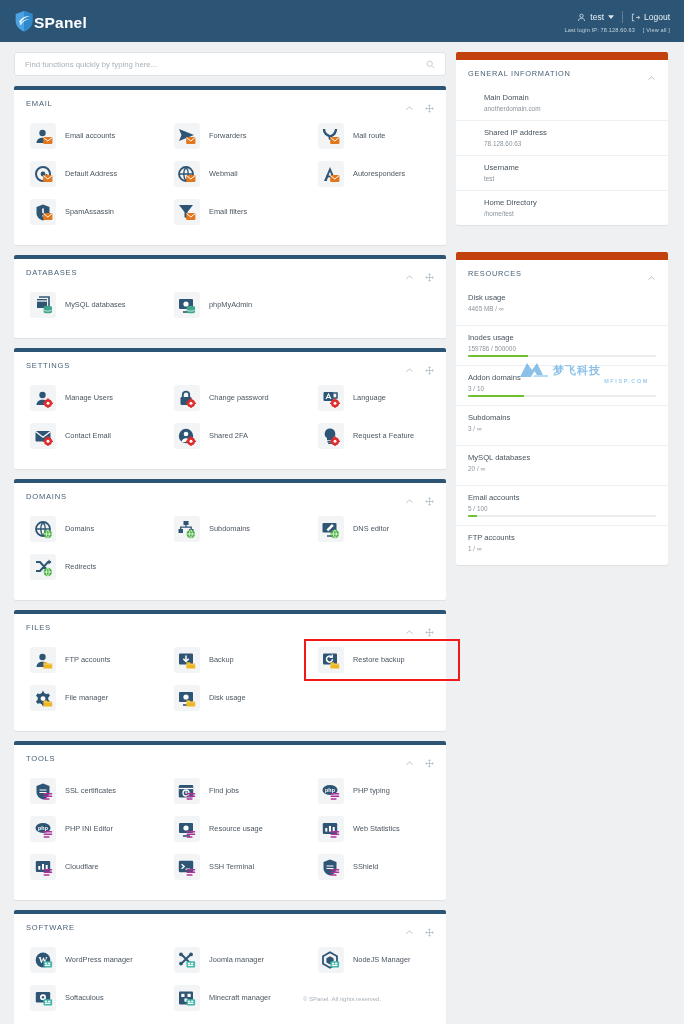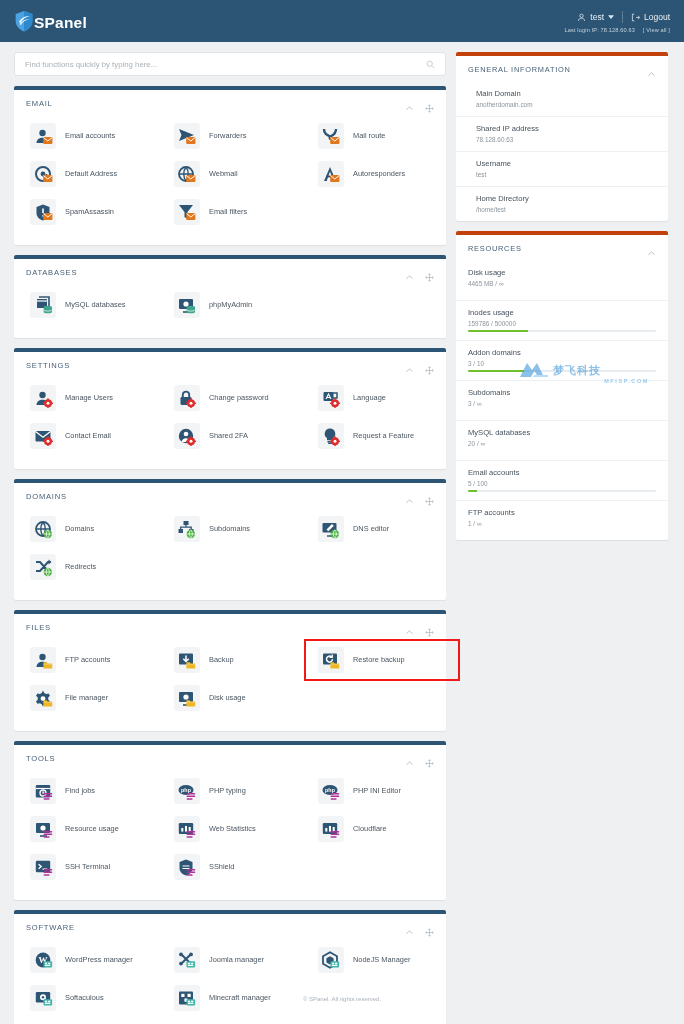--- a/index.html
+++ b/index.html
@@ -73,30 +73,30 @@
   .cell-label { font-size: 7.4px; color: #4a5560; line-height: 1.2; }
 
   .cell.highlight::after {
     content: ""; position: absolute;
     left: 2px; top: -2px; right: -14px; bottom: -2px;
     border: 2.5px solid #f01818; pointer-events: none;
   }
 
   
   .side-panel {
-    background: #fff; border-radius: 2px; margin-bottom: 10px;
-    border-top: 4px solid #c2410c; box-shadow: 0 1px 1px rgba(0,0,0,.07);
+    background: #fff; border-radius: 2px; margin-bottom: 27px;
+    border-top: 8px solid #c2410c; box-shadow: 0 1px 1px rgba(0,0,0,.07);
     overflow: hidden;
   }
   .side-head {
     display: flex; align-items: center; justify-content: space-between;
     padding: 9px 12px 8px 12px;
   }
   .side-title { font-size: 7.4px; color: #486076; letter-spacing: .75px; }
-  .info-row { padding: 7px 12px 8px 20px; border-top: 1px solid #eef1f3; }
+  .info-row { padding: 7px 12px 8px 28px; border-top: 1px solid #eef1f3; }
   .info-row:first-of-type { border-top: none; }
   .info-k { font-size: 7.6px; color: #46525d; margin-bottom: 3px; }
   .info-v { font-size: 6.4px; color: #8b959d; }
 
   .res-row { padding: 7px 12px 8px 12px; border-top: 1px solid #eef1f3; position: relative; }
   .res-row:first-of-type { border-top: none; }
   .res-k { font-size: 7.6px; color: #46525d; margin-bottom: 3px; }
   .res-v { font-size: 6.4px; color: #8b959d; margin-bottom: 3px; }
   .res-bar { height: 2px; background: #e9ecee; border-radius: 1px; overflow: hidden; }
   .res-bar > i { display: block; height: 100%; background: #6fbf2f; }
@@ -647,20 +647,34 @@
                 <span class="act-ico"><svg viewBox="0 0 14 14" fill="none" stroke="#7c8d9b" stroke-width="1.2">
                     <path d="M7 1.5 V12.5 M1.5 7 H12.5"></path>
                     <path d="M7 1 L5.3 3 M7 1 L8.7 3 M7 13 L5.3 11 M7 13 L8.7 11 M1 7 L3 5.3 M1 7 L3 8.7 M13 7 L11 5.3 M13 7 L11 8.7"></path>
                   </svg></span>
               </span>
             </div>
             <div class="grid">
               <div class="cell">
                 <span class="cell-ico">
                   <svg viewBox="0 0 19 19">
+                    <path d="M9 1.5 L15.5 4 v6 c0 4-3 6.5-6.5 7.5 C5.5 16.5 2.5 14 2.5 10 V4 Z" fill="#2f5575"></path>
+                    <path d="M5.5 8 h7 M5.5 10.5 h7" stroke="#fff" stroke-width="1.2"></path>
+                    <g transform="translate(9.6,11)" fill="#b0309a">
+                      <rect x="0" y="0" width="8.6" height="1.5" rx=".6"></rect>
+                      <rect x="0" y="2.6" width="8.6" height="1.5" rx=".6"></rect>
+                      <rect x="0" y="5.2" width="6" height="1.5" rx=".6"></rect>
+                    </g>
+                  </svg>
+                </span>
+                <span class="cell-label">SSL certificates</span>
+              </div>
+              <div class="cell">
+                <span class="cell-ico">
+                  <svg viewBox="0 0 19 19">
                     <rect x="1.8" y="3" width="14.4" height="12.5" rx="1.2" fill="#2f5575"></rect>
                     <path d="M1.8 6.5 h14.4" stroke="#fff" stroke-width="1.2"></path>
                     <circle cx="9" cy="11" r="3" fill="none" stroke="#fff" stroke-width="1.3"></circle>
                     <path d="M9 9.2 v2 h1.6" stroke="#fff" stroke-width="1.2" fill="none"></path>
                     <g transform="translate(9.6,11)" fill="#b0309a">
                       <rect x="0" y="0" width="8.6" height="1.5" rx=".6"></rect>
                       <rect x="0" y="2.6" width="8.6" height="1.5" rx=".6"></rect>
                       <rect x="0" y="5.2" width="6" height="1.5" rx=".6"></rect>
                     </g>
                   </svg>

